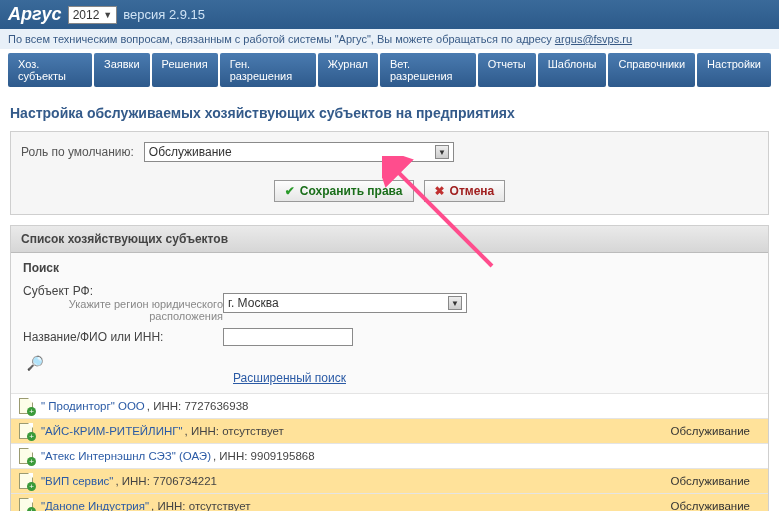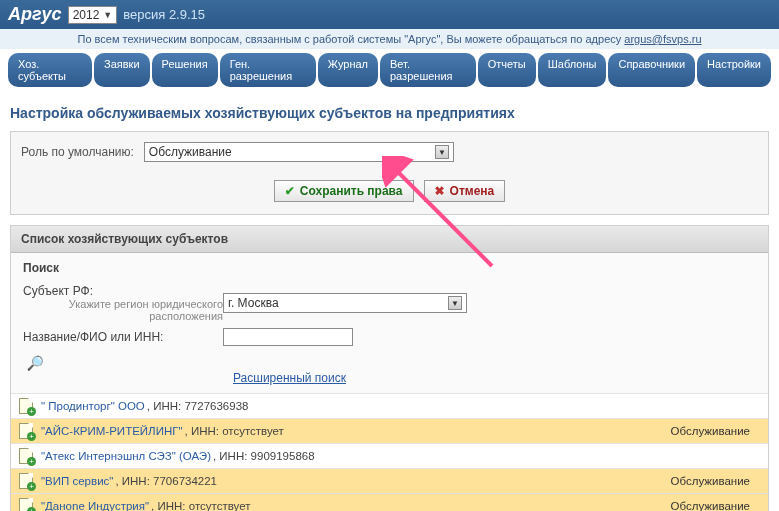--- a/index.html
+++ b/index.html
@@ -40,35 +40,34 @@
   }
   .version {
     font-size: 13px;
     color: #cfe3f5;
   }
   .subheader {
     background: #e8f0f8;
     color: #385a85;
     padding: 4px 8px;
     font-size: 11px;
-    text-align: center;
   }
   .subheader a { color: #385a85; text-decoration: underline; }
   .nav {
     display: flex;
     padding: 4px 8px;
     gap: 2px;
     background: #fff;
   }
   .nav-item {
     background: linear-gradient(to bottom, #4a7bb0, #2e5a8c);
     color: #fff;
     padding: 5px 10px;
     font-size: 11px;
-    border-radius: 10px;
+    border-radius: 2px;
     cursor: pointer;
   }
   .page-title {
     color: #335a8a;
     font-weight: bold;
     font-size: 14px;
     padding: 14px 10px 10px;
   }
   .panel {
     border: 1px solid #cfcfcf;

